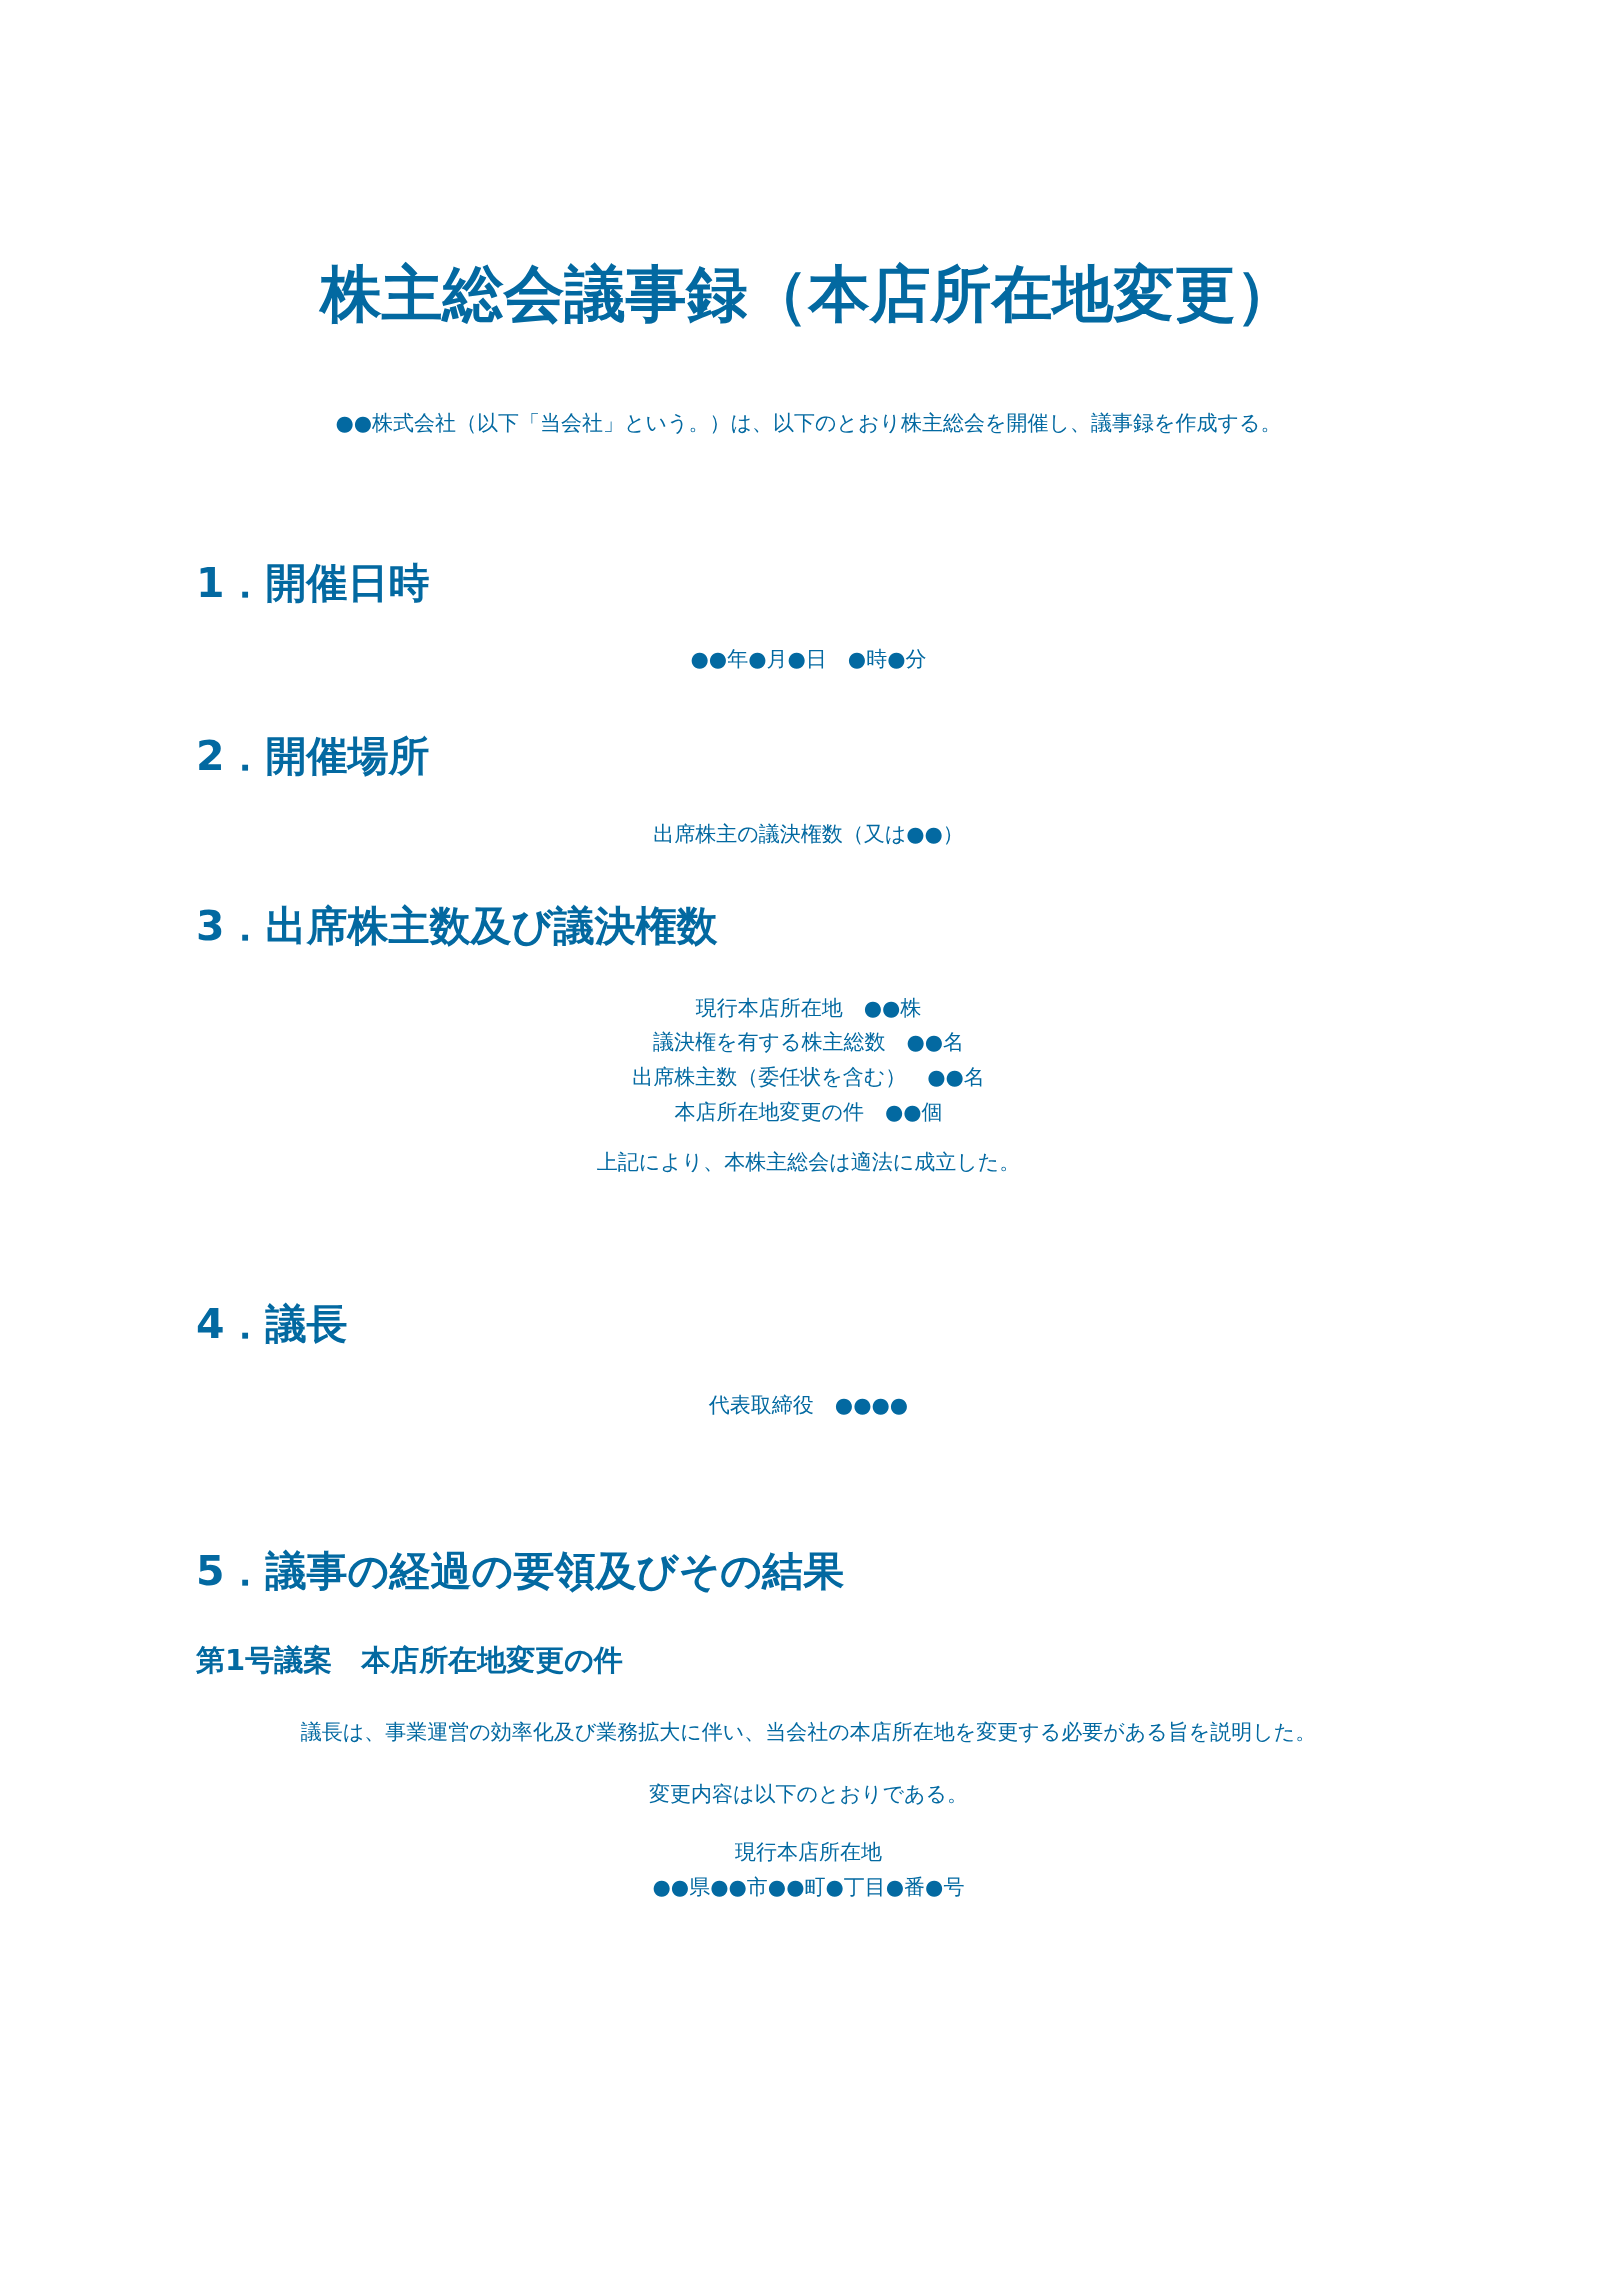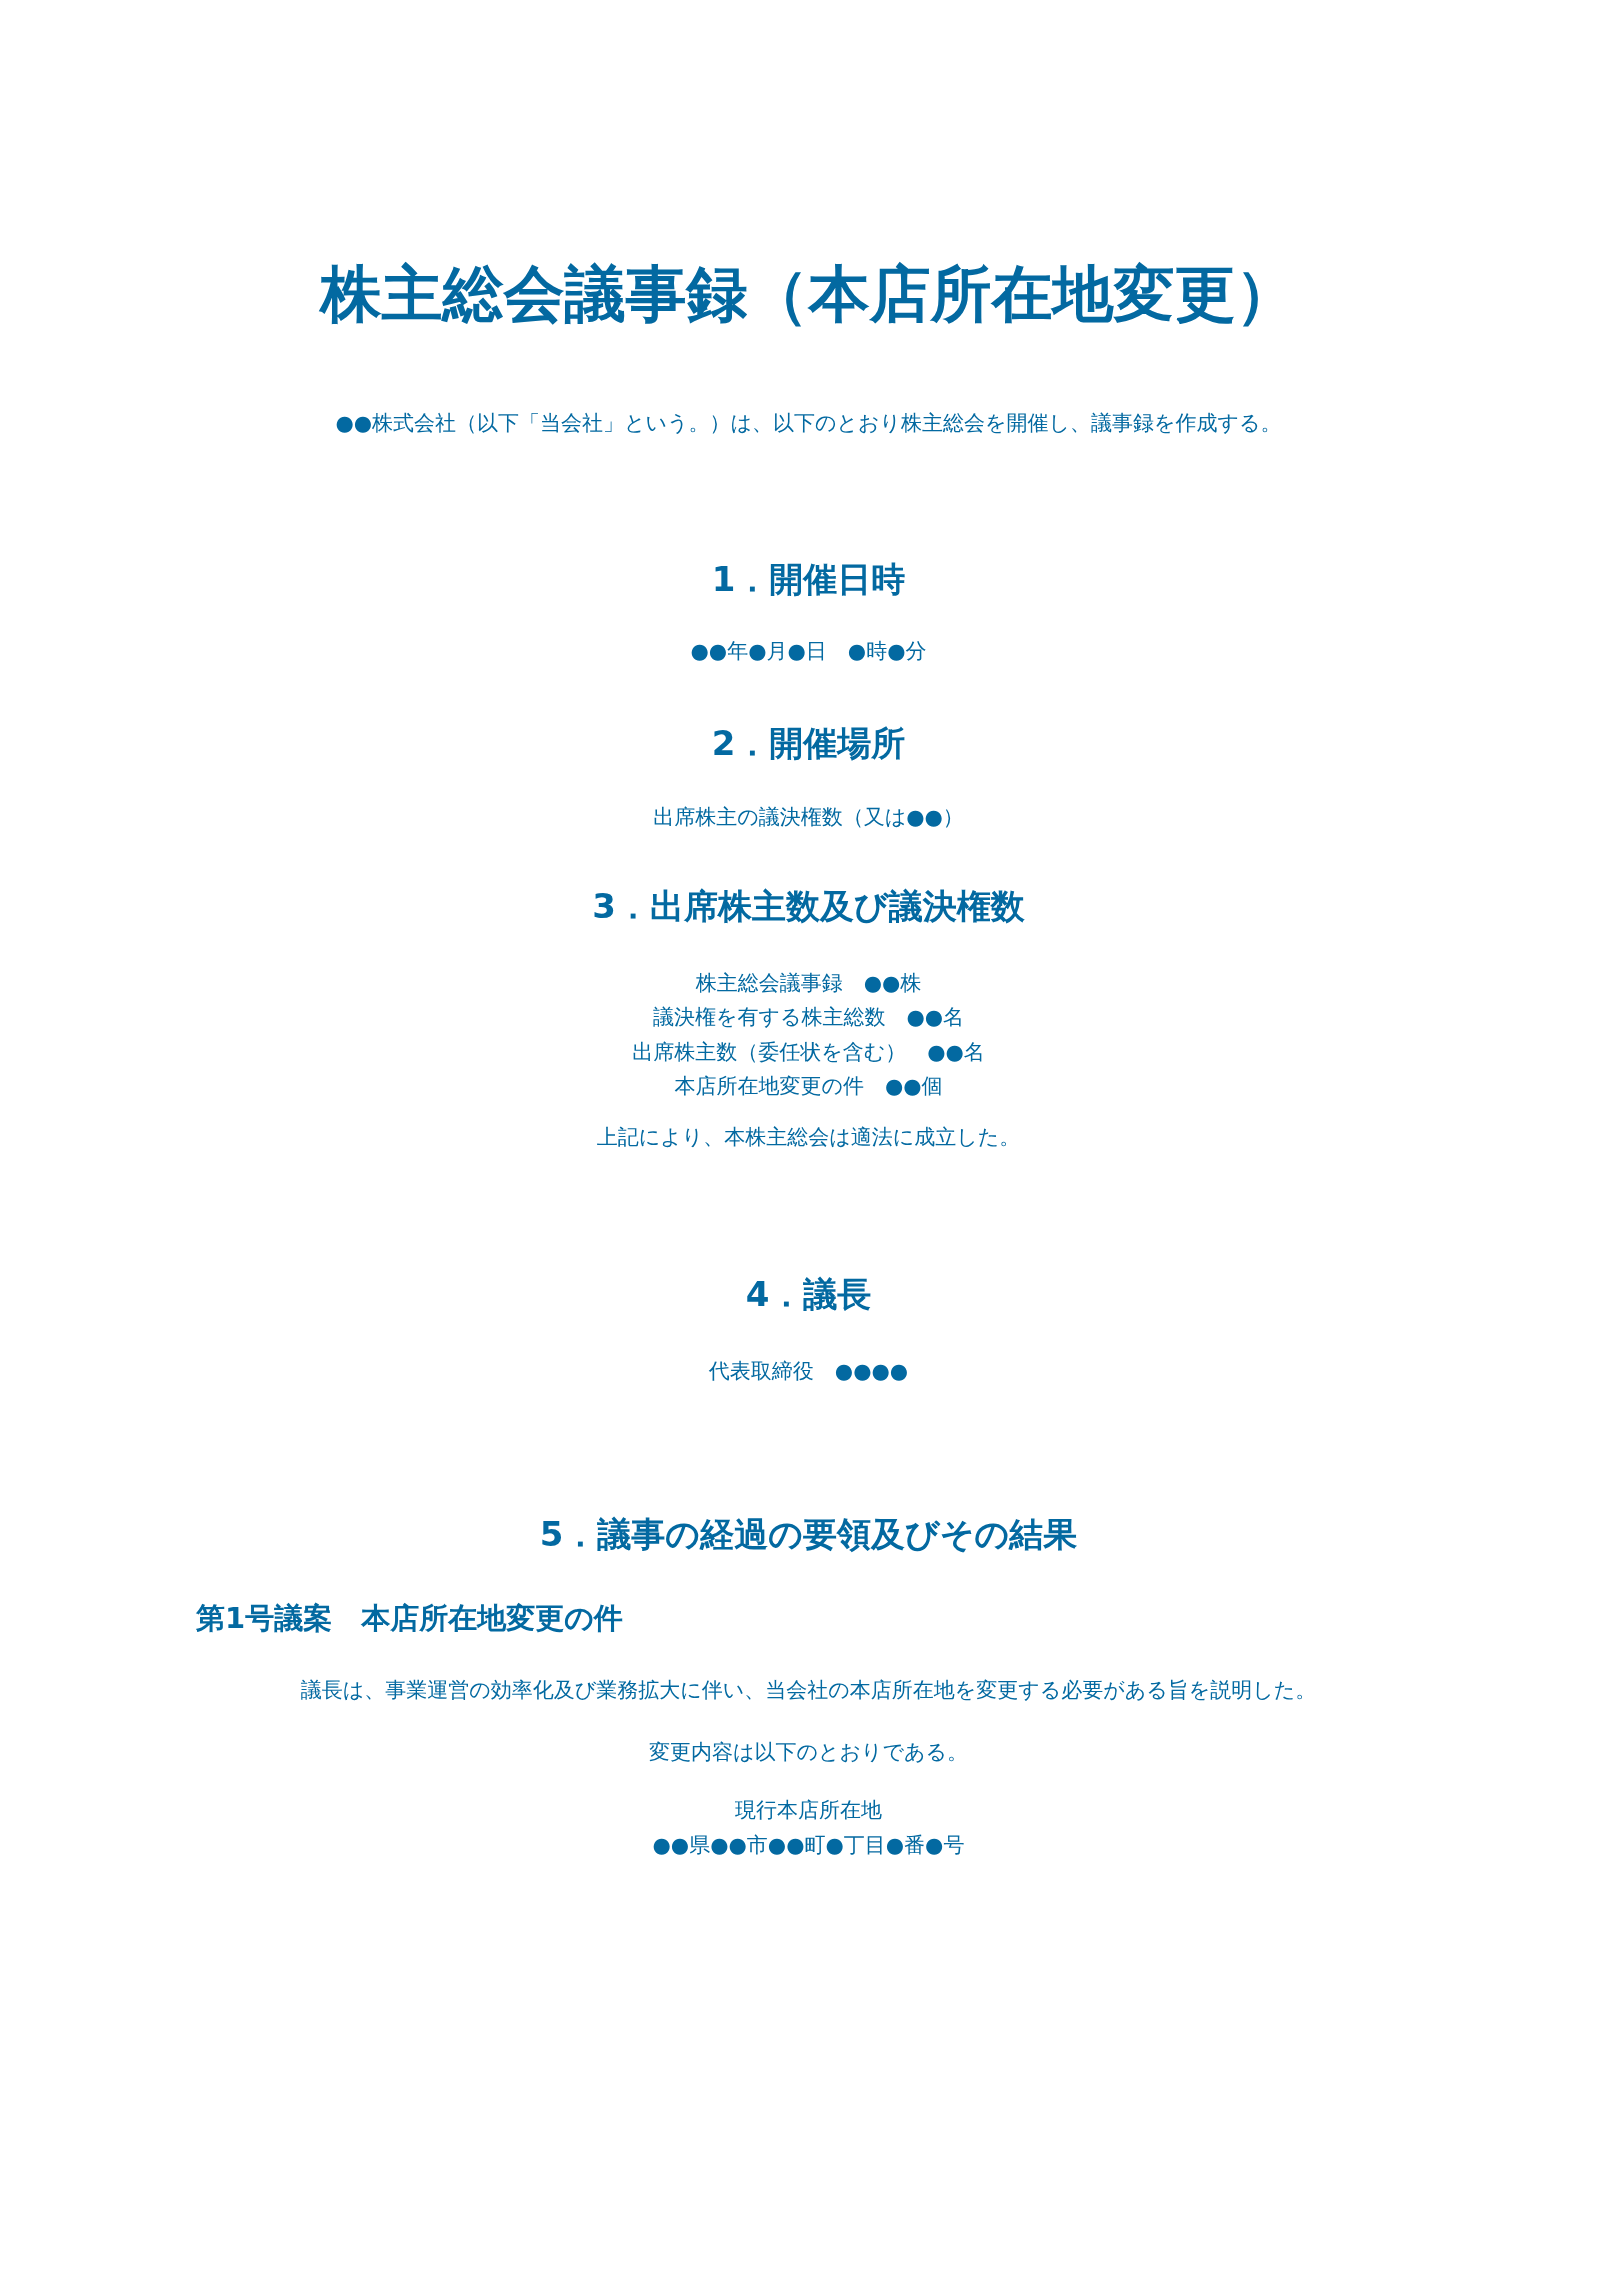--- a/index.html
+++ b/index.html
@@ -27,25 +27,24 @@
     margin: 257px 0 0 0;
   }
   .body-text {
     font-size: 21px;
     line-height: 1.65;
     margin: 0;
     font-weight: 400;
     text-align: center;
   }
   .section-heading {
-    font-size: 34px;
+    font-size: 41px;
     font-weight: 700;
     line-height: 1.2;
     margin: 0;
-    text-align: center;
   }
   .sub-heading {
     font-size: 29px;
     font-weight: 700;
     line-height: 1.25;
     margin: 45px 0 0 0;
   }
   .intro  { margin-top: 76px; }
   .h2-1   { margin-top: 118px; }
   .p-1    { margin-top: 34px; }
@@ -71,21 +70,21 @@
   <p class="body-text intro">●●株式会社（以下「当会社」という。）は、以下のとおり株主総会を開催し、議事録を作成する。</p>
 
   <h2 class="section-heading h2-1">1．開催日時</h2>
   <p class="body-text p-1">●●年●月●日　●時●分</p>
 
   <h2 class="section-heading h2-2">2．開催場所</h2>
   <p class="body-text p-2">出席株主の議決権数（又は●●）</p>
 
   <h2 class="section-heading h2-3">3．出席株主数及び議決権数</h2>
   <p class="body-text p-3">
-    <span>株主総会議事録　●●株</span><br>
+    <span>現行本店所在地　●●株</span><br>
     <span>議決権を有する株主総数　●●名</span><br>
     <span>出席株主数（委任状を含む）　●●名</span><br>
     <span>本店所在地変更の件　●●個</span>
   </p>
   <p class="body-text p-3b">上記により、本株主総会は適法に成立した。</p>
 
   <h2 class="section-heading h2-4">4．議長</h2>
   <p class="body-text p-4">代表取締役　●●●●</p>
 
   <h2 class="section-heading h2-5">5．議事の経過の要領及びその結果</h2>

